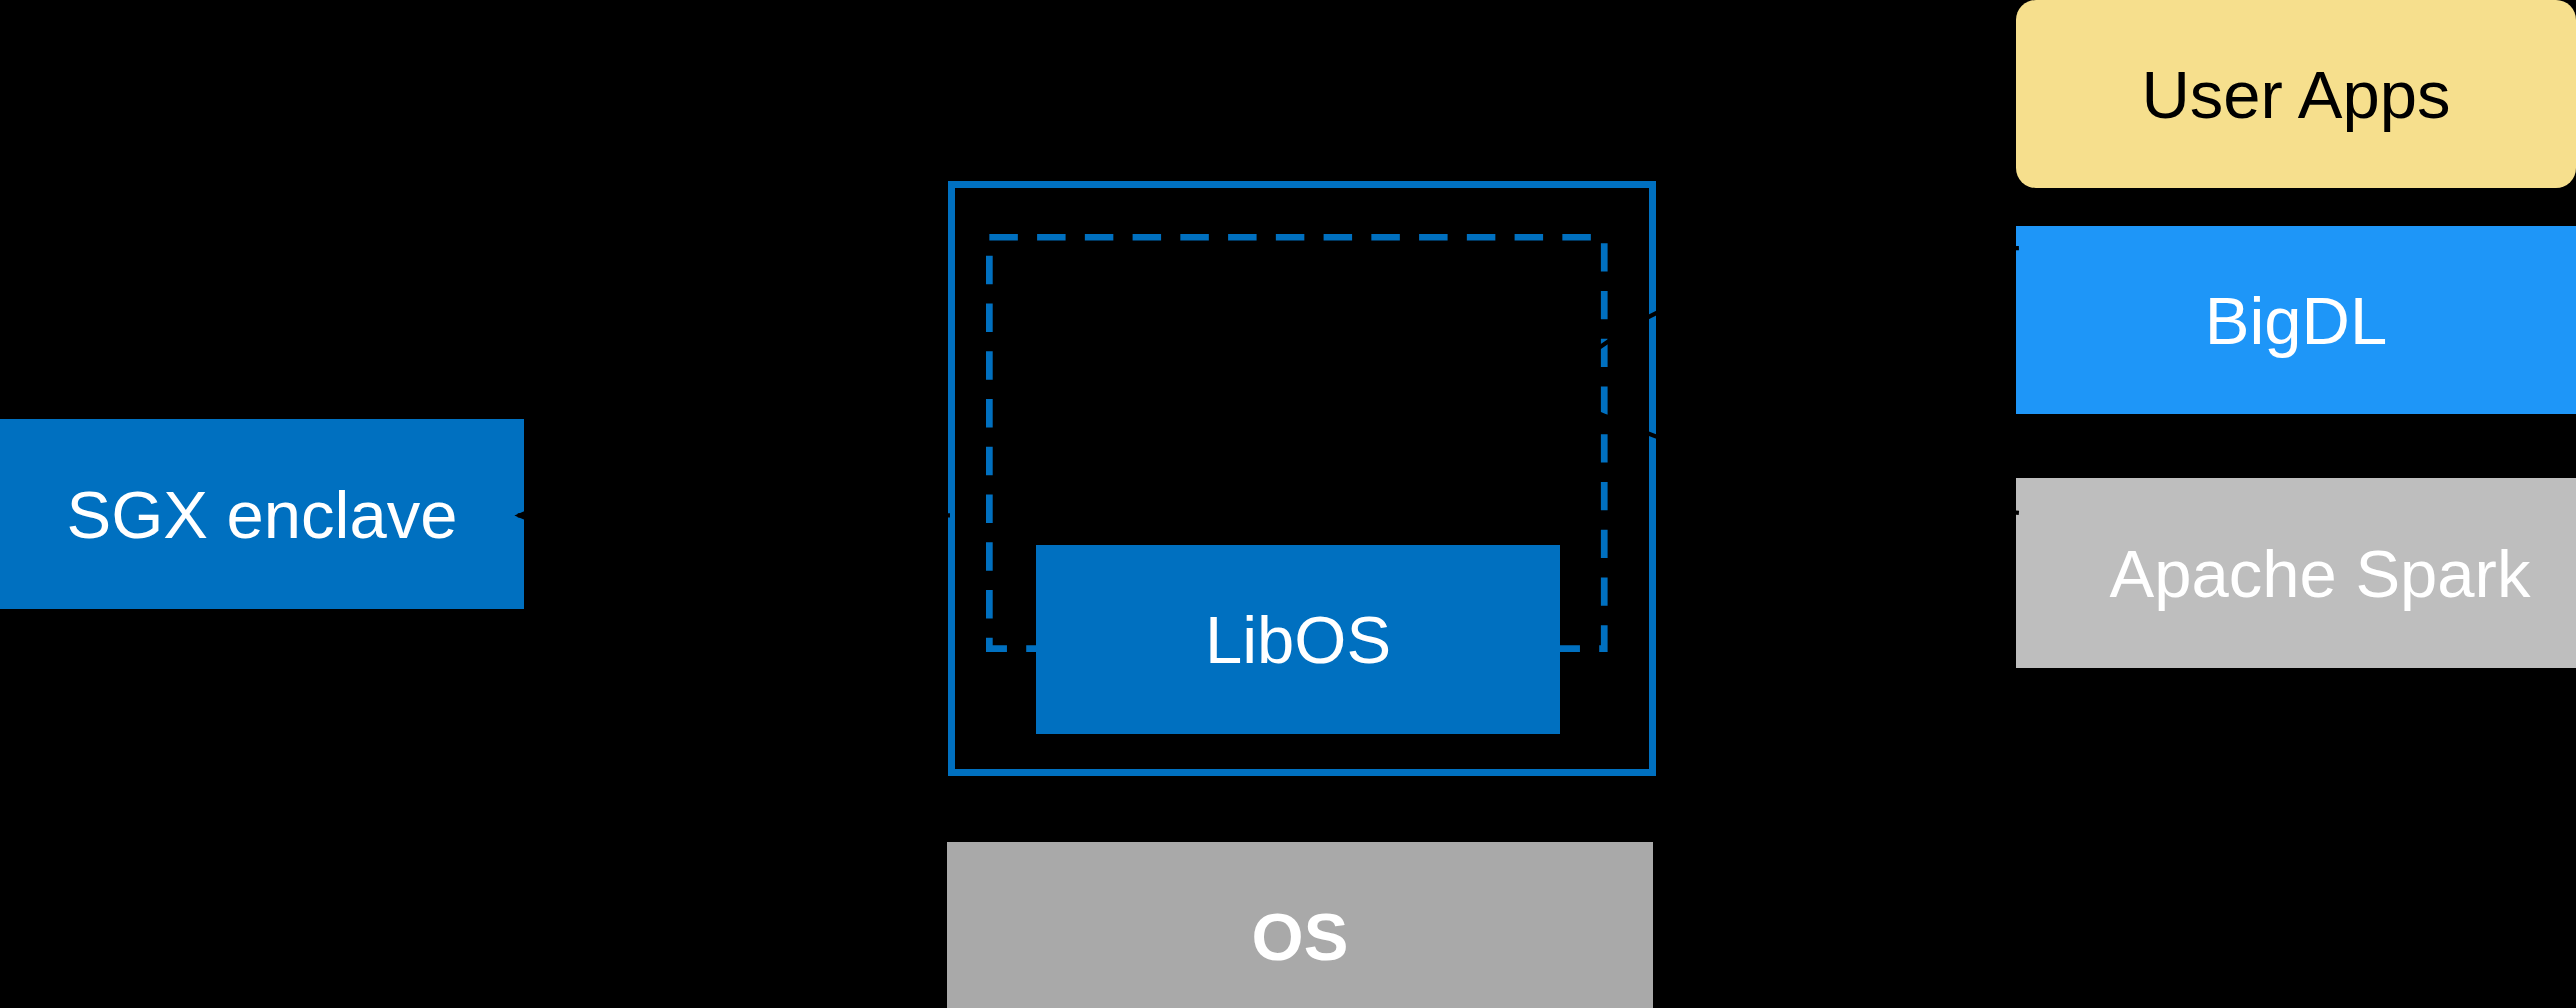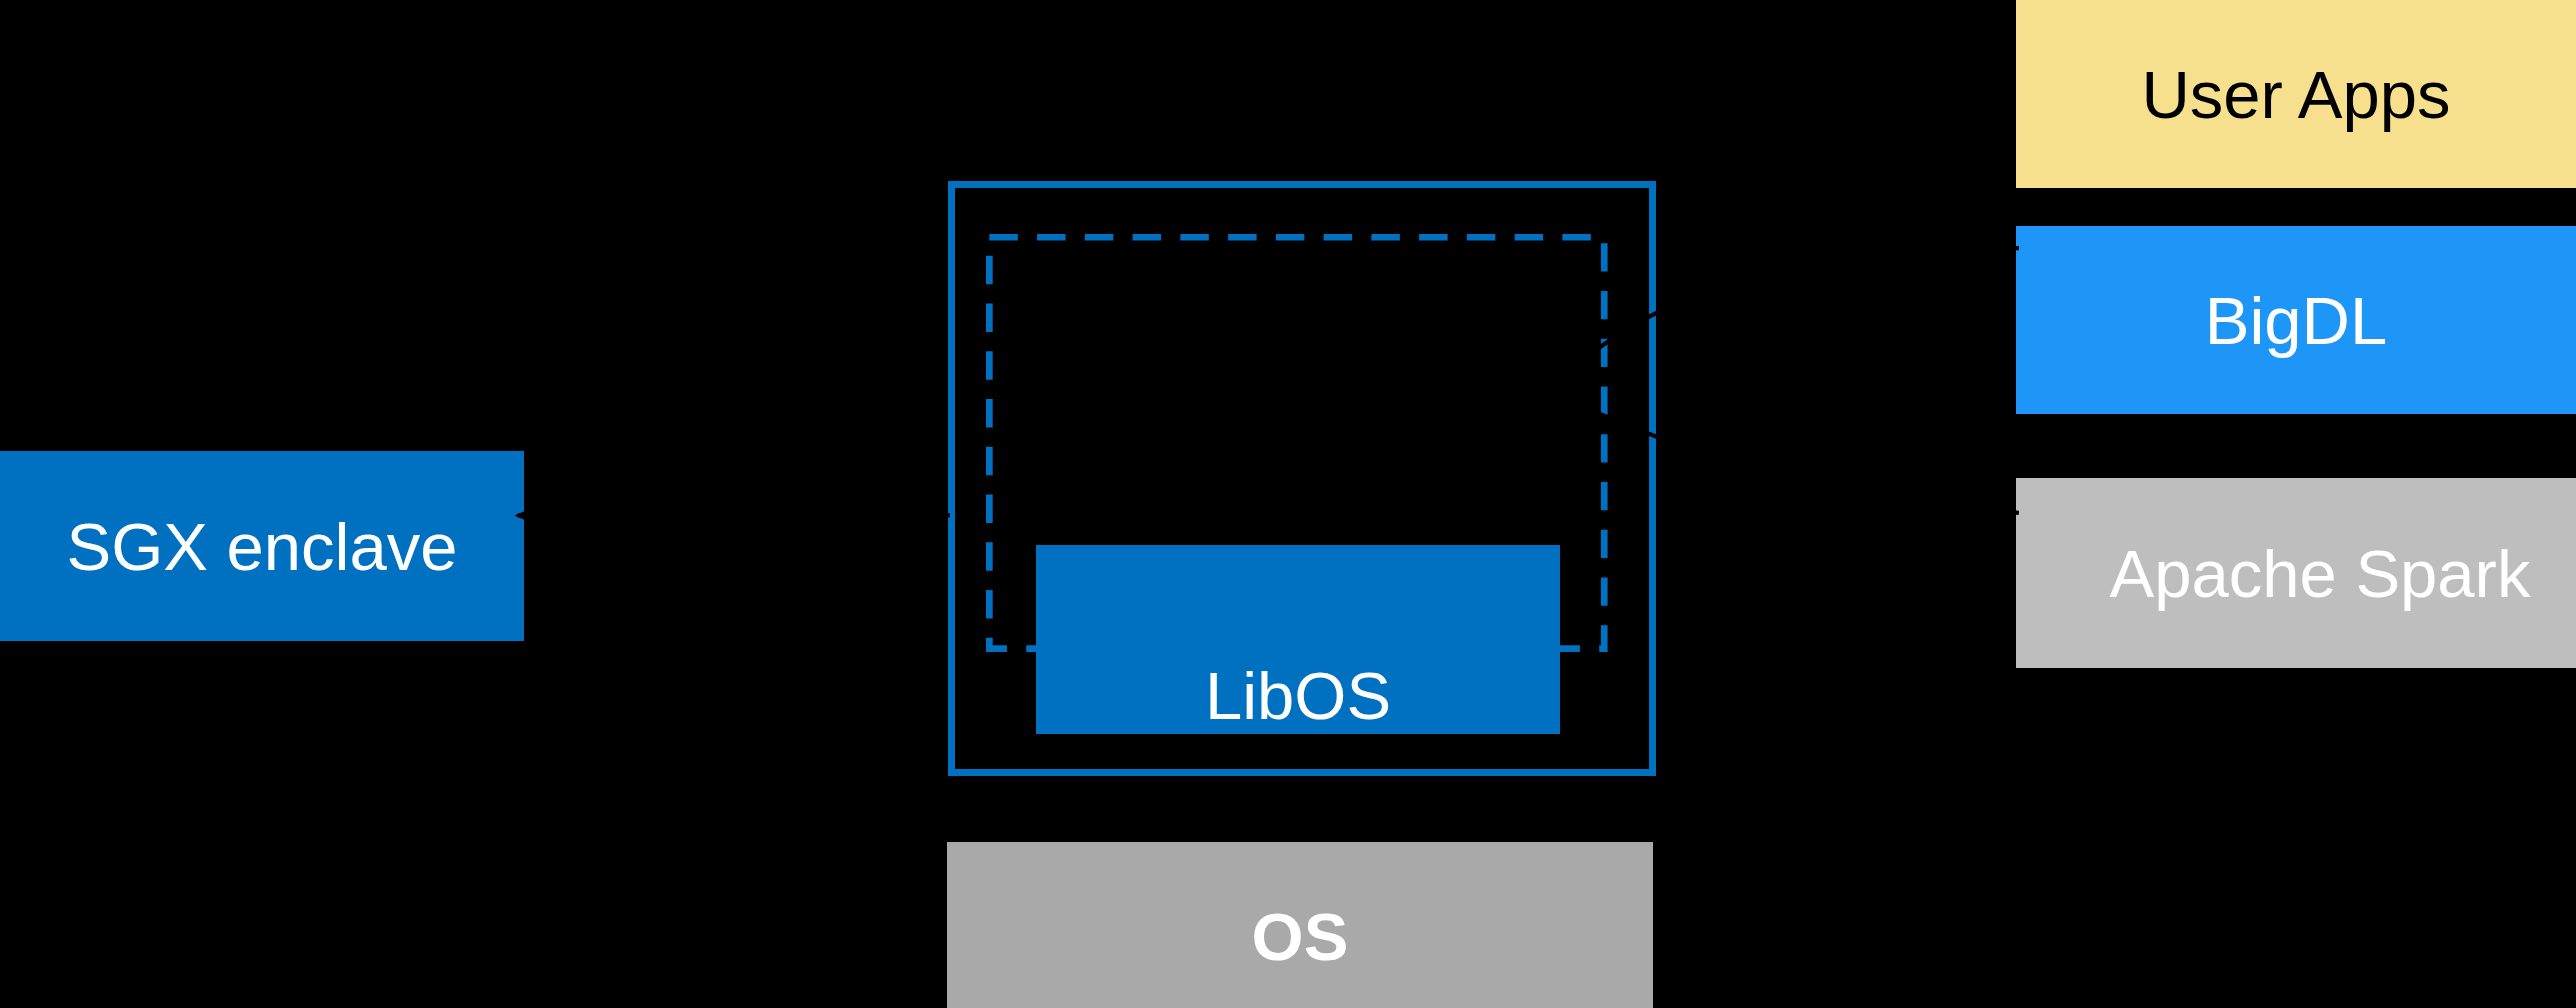--- a/index.html
+++ b/index.html
@@ -17,34 +17,34 @@
   .box {
     position: absolute;
     display: flex;
     align-items: center;
     justify-content: center;
     font-size: 67px;
     letter-spacing: 0px;
     white-space: nowrap;
   }
   
-  .sgx-box      { left: 0px;    top: 419px;  width: 524px; height: 190px; background: #0070C0; color: #ffffff; margin-top: 32px; }
+  .sgx-box      { left: 0px;    top: 419px;  width: 524px; height: 190px; background: #0070C0; color: #ffffff; }
   
   .enclave-outline {
     position: absolute;
     left: 948px; top: 181px; width: 708px; height: 595px;
     border: 7.5px solid #0070C0;
     box-sizing: border-box;
     background: transparent;
   }
   .app-box      { left: 1028px; top: 294px;  width: 524px; height: 189px; background: #F6DF8D; color: #000000; }
-  .libos-box    { left: 1036px; top: 545px;  width: 524px; height: 189px; background: #0070C0; color: #ffffff; align-items: flex-end; }
+  .libos-box    { left: 1036px; top: 545px;  width: 524px; height: 189px; background: #0070C0; color: #ffffff; }
   .os-box       { left: 947px; top: 842px; width: 706px; height: 189px; background: #A9A9A9; color: #ffffff; font-weight: bold; }
   
-  .userapps-box { left: 2016px; top: 0px;    width: 560px; height: 188px; background: #F6DF8D; color: #000000; }
+  .userapps-box { left: 2016px; top: 0px;    width: 560px; height: 188px; background: #F6DF8D; color: #000000; border-radius: 20px; }
   .bigdl-box    { left: 2016px; top: 226px;  width: 560px; height: 188px; background: #1E96F8; color: #ffffff; }
   .spark-box    { left: 2016px; top: 478px;  width: 608px; height: 190px; background: #BEBEBE; color: #ffffff; }
 
   svg.layer {
     position: absolute; left: 0; top: 0;
     width: 2576px; height: 1009px;
   }
   svg.under  { z-index: 1; }   
   .boxes     { position: absolute; left:0; top:0; width: 2576px; height: 1009px; z-index: 2; }
   svg.over   { z-index: 3; }   

